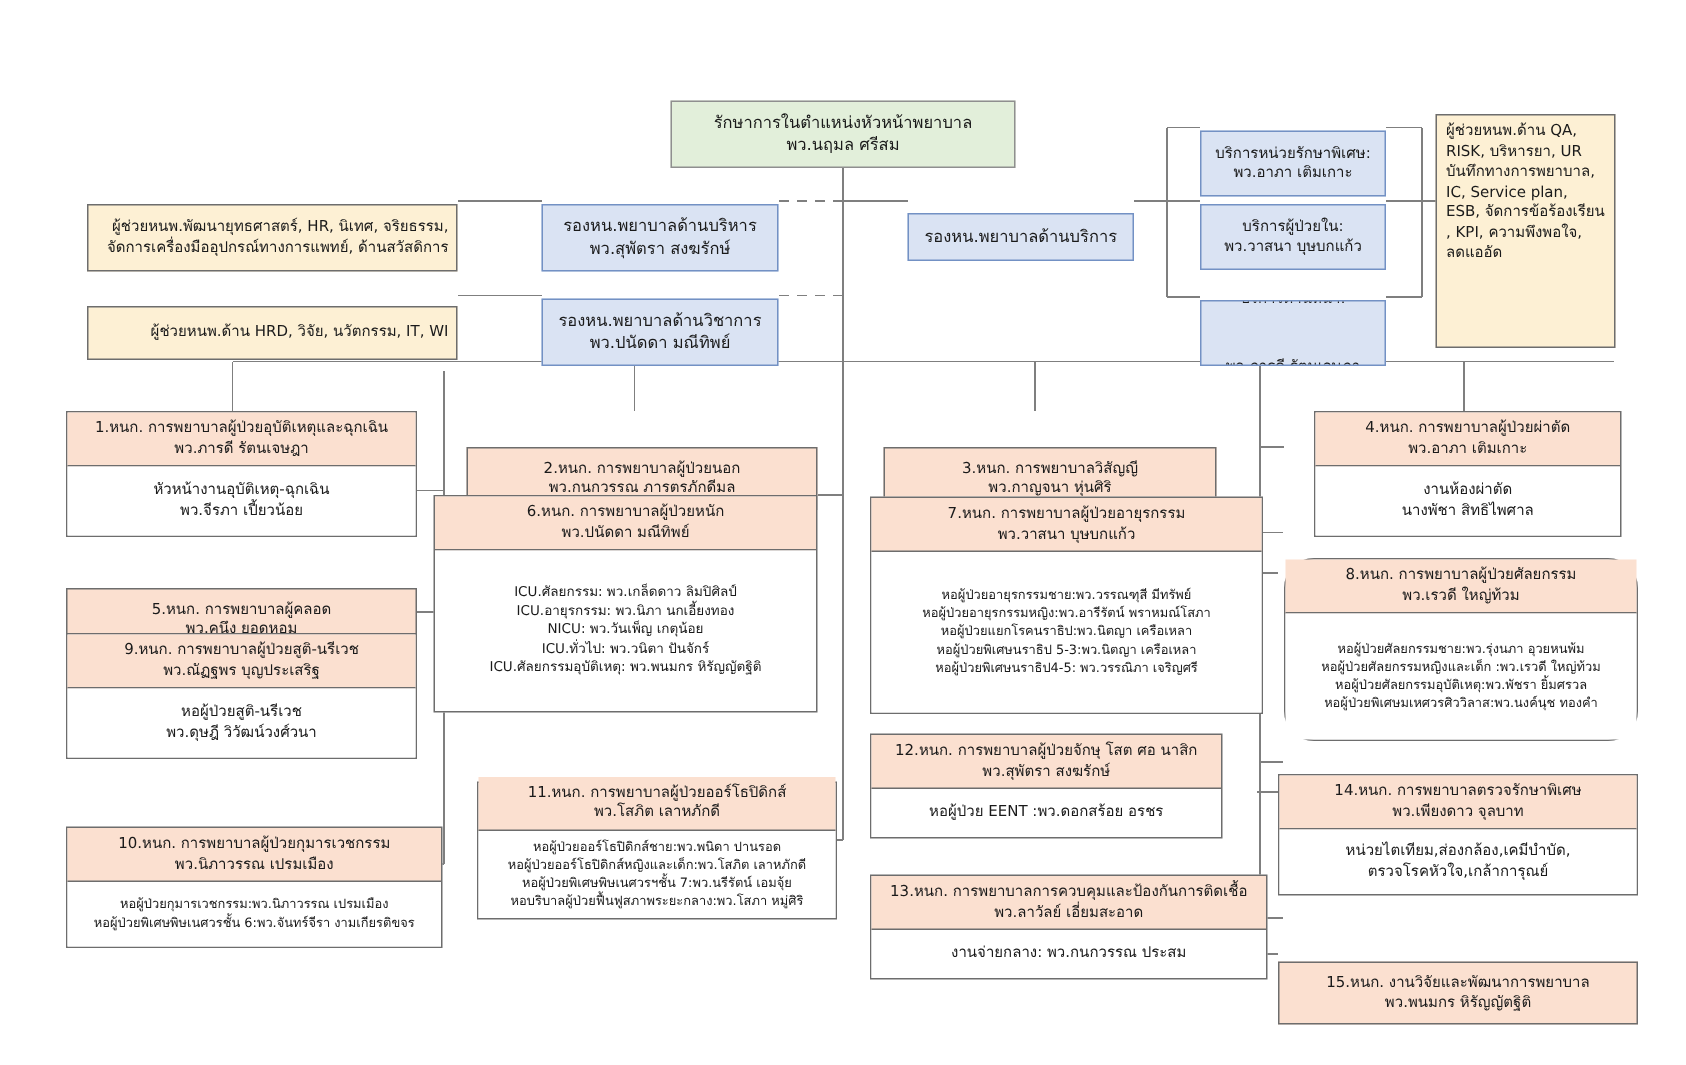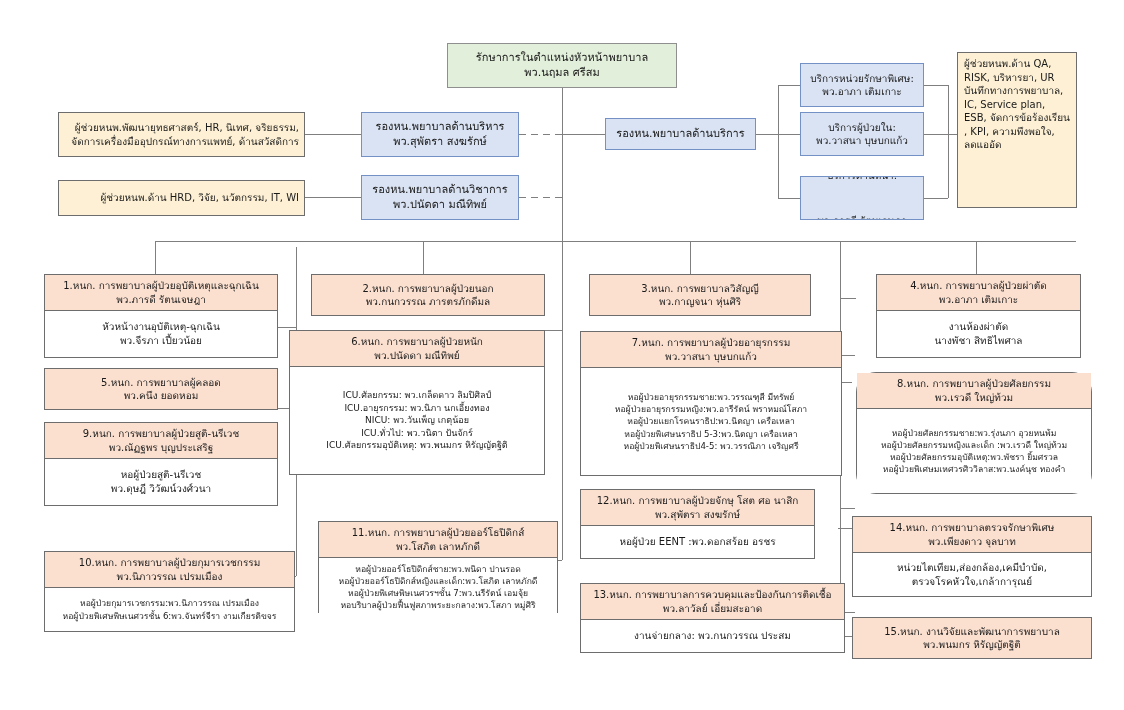--- a/index.html
+++ b/index.html
@@ -21,37 +21,39 @@
     position:absolute;
     box-sizing:border-box;
     border:1px solid #7f7f7f;
     display:flex;
     flex-direction:column;
     align-items:stretch;
     justify-content:center;
     text-align:center;
     line-height:1.35;
     overflow:hidden;
+    margin-top:24px;
   }
   .node .ln{display:block;white-space:nowrap;}
 
   
   .green{background:#e2efda;border-color:#8f8f8f;}
   .blue{background:#dae3f3;border-color:#7391c4;}
   .cream{background:#fdf0d4;border-color:#6d6d6d;}
   .peach{background:#fbe0d0;border-color:#6d6d6d;}
 
   
   .group{
     position:absolute;
     box-sizing:border-box;
     border:1px solid #6d6d6d;
     background:#ffffff;
     display:flex;
     flex-direction:column;
+    justify-content:flex-end;
   }
   .group > .hd{
     background:#fbe0d0;
     border-bottom:1px solid #6d6d6d;
     text-align:center;
     line-height:1.35;
     padding:4px 3px;
   }
   .group > .bd{
     background:#ffffff;

